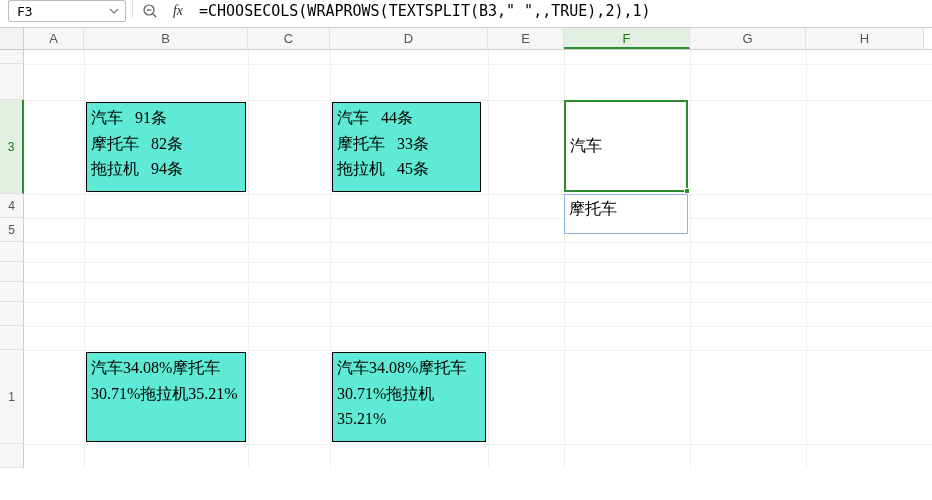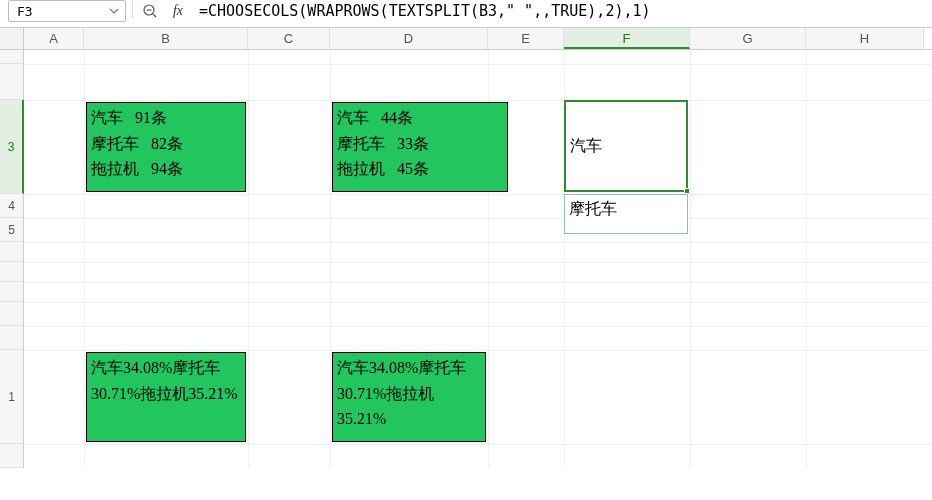--- a/index.html
+++ b/index.html
@@ -56,21 +56,21 @@
   .row-h.active { background: #e3efe3; color: #1a7a1a; border-right: 2px solid #2e8b2e; }
 
   .cells { position: relative; flex: 1; }
   .gridline-v { position: absolute; top:0; bottom:0; width:1px; background:#f0f0f0; }
   .gridline-h { position: absolute; left:0; right:0; height:1px; background:#f0f0f0; }
 
   .cell {
     position: absolute; font-size: 16px; line-height: 1.6;
     padding: 2px 4px; white-space: pre-wrap; overflow: visible;
   }
-  .boxed { border: 1px solid #000; background: #22c55e; }
+  .boxed { border: 1px solid #000; background: #5eead4; }
 
   .active-cell {
     position: absolute; border: 2px solid #2e8b2e; background: #fff;
     padding: 2px 4px; font-size: 16px; display:flex; align-items:center;
   }
   .fill-handle {
     position:absolute; right:-4px; bottom:-4px; width:6px; height:6px;
     background:#2e8b2e; border:1px solid #fff;
   }
   .spill {
@@ -154,21 +154,21 @@
       <div class="gridline-h" style="top:232px"></div>
       <div class="gridline-h" style="top:252px"></div>
       <div class="gridline-h" style="top:276px"></div>
       <div class="gridline-h" style="top:300px"></div>
       <div class="gridline-h" style="top:394px"></div>
 
       <div class="cell boxed" style="left:62px; top:52px; width:160px; height:90px;">汽车   91条
 摩托车   82条
 拖拉机   94条</div>
 
-      <div class="cell boxed" style="left:308px; top:52px; width:176px; height:90px;font-family:Liberation Serif, serif;">汽车   44条
+      <div class="cell boxed" style="left:308px; top:52px; width:149px; height:90px;font-family:Liberation Serif, serif;">汽车   44条
 摩托车   33条
 拖拉机   45条</div>
 
       <div class="active-cell" style="left:540px; top:50px; width:124px; height:92px;">
         <span>汽车</span>
         <div class="fill-handle"></div>
       </div>
 
       <div class="spill" style="left:540px; top:144px; width:124px; height:40px;">
         <div>摩托车</div>

